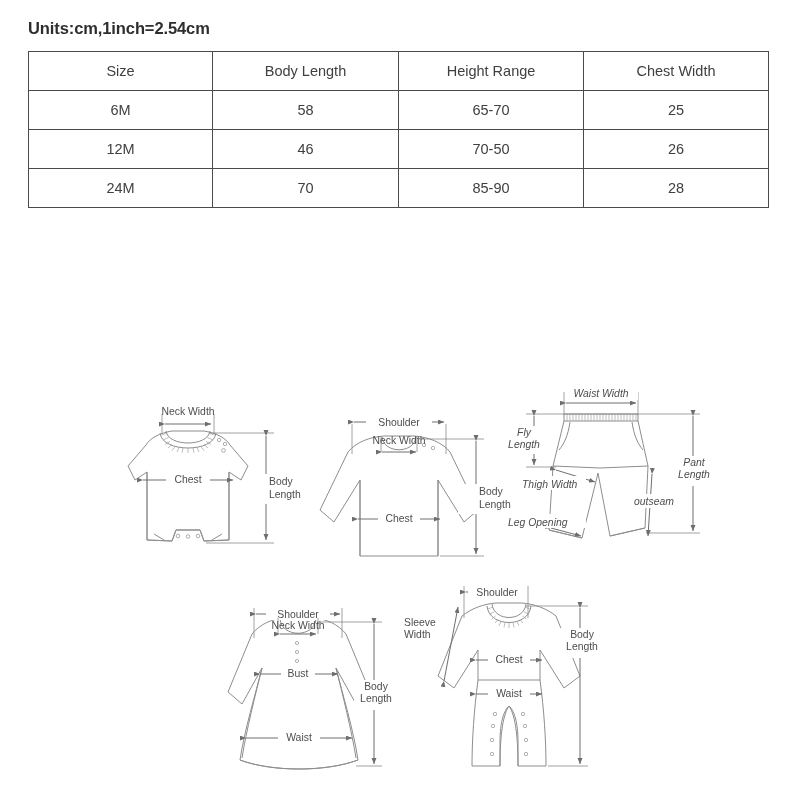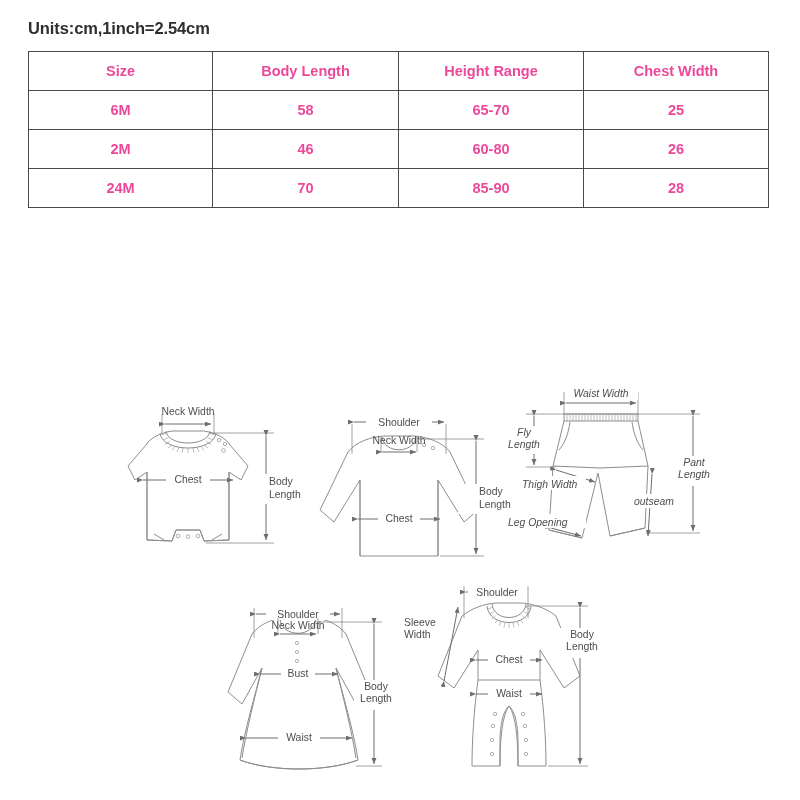--- a/index.html
+++ b/index.html
@@ -31,22 +31,22 @@
     width: 740px;
     border-collapse: collapse;
     table-layout: fixed;
   }
   .size-table td {
     border: 1.6px solid #4a4a4a;
     height: 39px;
     text-align: center;
     vertical-align: middle;
     font-size: 14.5px;
-    color: #ec4899;
-    font-weight: 700;
+    color: #404040;
+    font-weight: 400;
     padding: 0;
   }
   .col-size   { width: 184px; }
   .col-body   { width: 186px; }
   .col-height { width: 185px; }
   .col-chest  { width: 185px; }
 
   
   .diagrams { position: absolute; left: 0; top: 0; width: 800px; height: 800px; }
   .diagram  { position: absolute; }
@@ -90,23 +90,23 @@
         <td>Height Range</td>
         <td>Chest Width</td>
       </tr>
       <tr>
         <td>6M</td>
         <td>58</td>
         <td>65-70</td>
         <td>25</td>
       </tr>
       <tr>
-        <td>2M</td>
+        <td>12M</td>
         <td>46</td>
-        <td>60-80</td>
+        <td>70-50</td>
         <td>26</td>
       </tr>
       <tr>
         <td>24M</td>
         <td>70</td>
         <td>85-90</td>
         <td>28</td>
       </tr>
     </tbody>
   </table>

